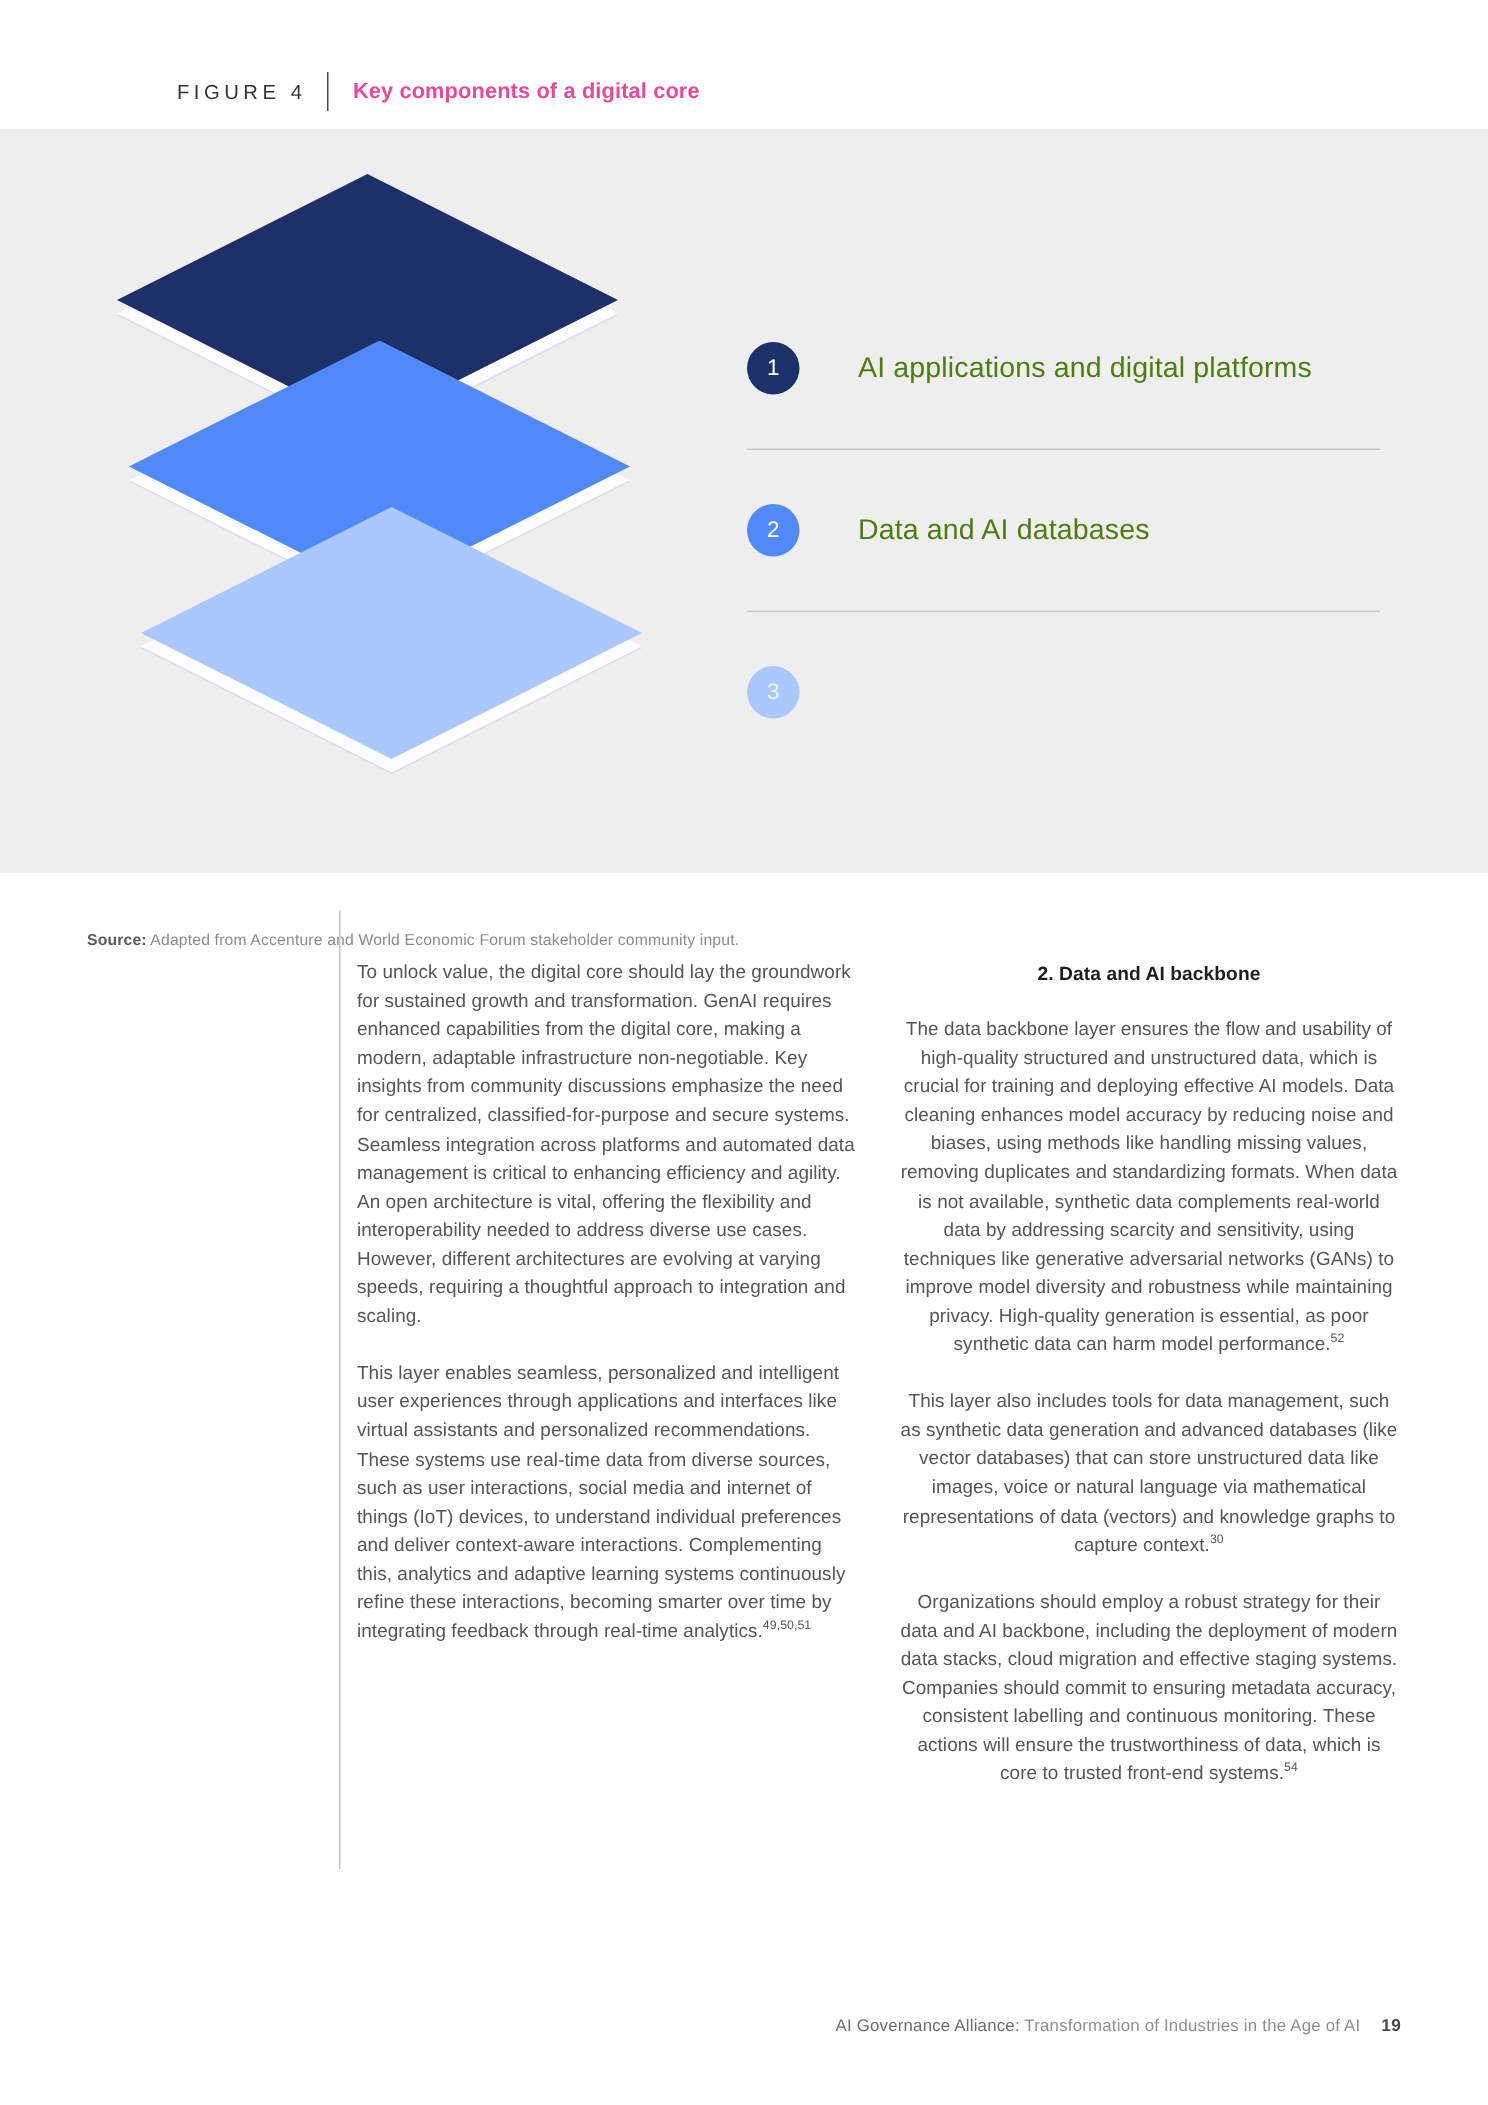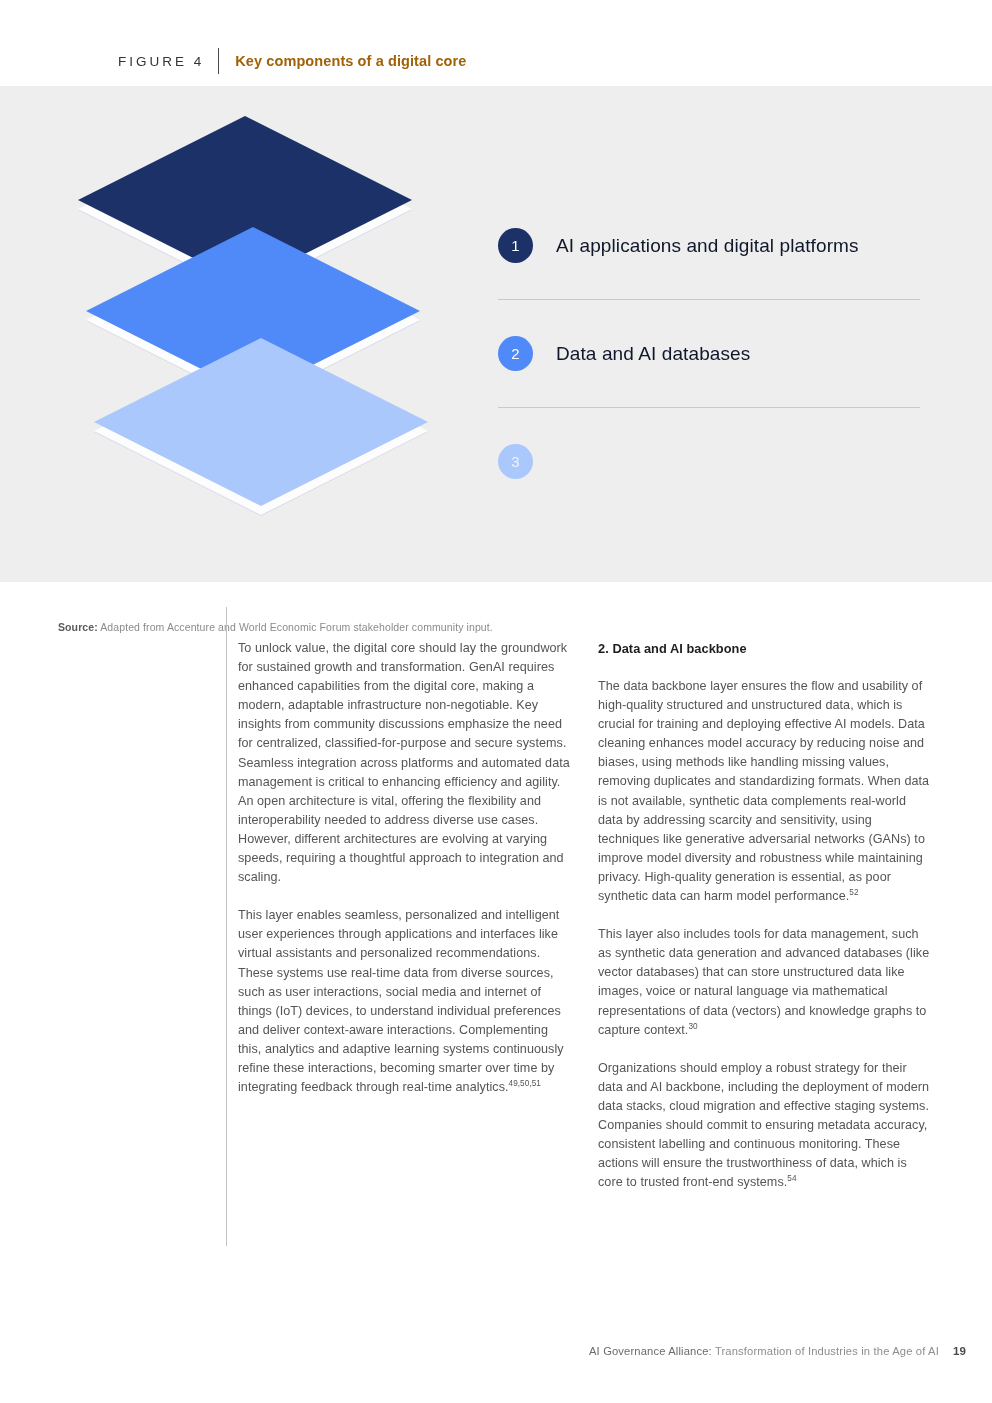--- a/index.html
+++ b/index.html
@@ -35,21 +35,21 @@
   }
   .fig-sep {
     width: 1px;
     height: 26px;
     background: #4a4a4a;
     margin: 0 16px 0 14px;
   }
   .fig-title {
     font-size: 14.5px;
     font-weight: 700;
-    color: #a16207;
+    color: #ec4899;
     letter-spacing: 0.1px;
     white-space: nowrap;
   }
 
   
   .panel {
     position: absolute;
     left: 0;
     top: 86px;
     width: 992px;
@@ -128,23 +128,23 @@
     display: flex;
     align-items: center;
     justify-content: center;
     font-size: 15px;
     color: #ffffff;
     font-weight: 400;
     line-height: 1;
   }
   .legend-bullet.b3 { color: #eef3ff; }
   .legend-text {
-    margin-left: 23px;
+    margin-left: 39px;
     font-size: 19px;
-    color: #0f172a;
+    color: #4d7c0f;
     font-weight: 400;
     letter-spacing: 0.1px;
   }
   .legend-divider {
     height: 1px;
     background: #c9c9c9;
     width: 100%;
   }
 
   
@@ -209,40 +209,40 @@
   .col {
     position: absolute;
     top: 24px;
     font-size: 12.6px;
     line-height: 19.1px;
     color: #555555;
     letter-spacing: 0.05px;
     margin-top: 33px;
   }
   .col-mid { left: 238px; width: 334px; }
-  .col-right { left: 598px; width: 336px; }
+  .col-right { left: 598px; width: 336px; text-align: center; }
 
   .col p { margin: 0 0 19px 0; }
   .col h3 {
     margin: 0 0 19px 0;
     font-size: 12.8px;
     line-height: 19px;
     font-weight: 700;
     color: #1e1e1e;
   }
   sup { font-size: 8.2px; vertical-align: super; line-height: 0; }
 
   
   .footer {
     position: absolute;
     left: 0;
     top: 1345px;
     width: 992px;
     text-align: right;
-    padding-right: 26px;
+    padding-right: 58px;
     box-sizing: border-box;
     font-size: 11.2px;
     color: #8e8e8e;
     letter-spacing: 0.15px;
   }
   .footer .f-strong { color: #6b6b6b; }
   .footer .f-page {
     color: #4a4a4a;
     font-weight: 700;
     margin-left: 14px;

